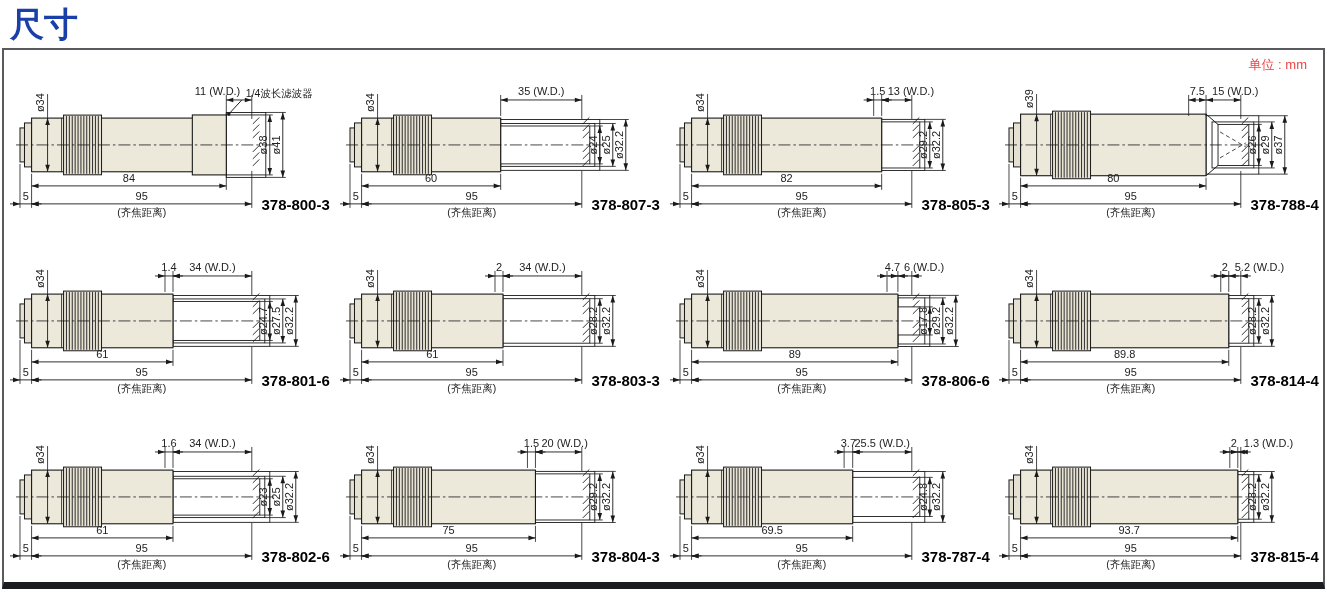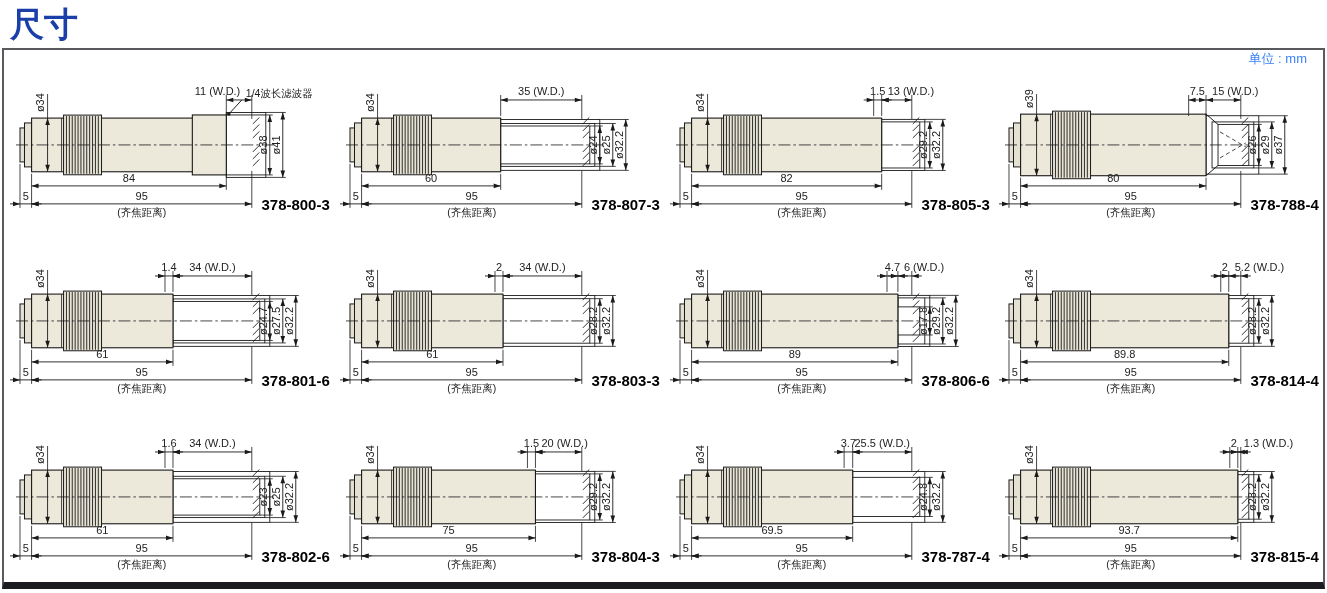--- a/index.html
+++ b/index.html
@@ -1,20 +1,20 @@
 <!DOCTYPE html>
 <html><head>
 <meta charset="utf-8">
 <style>
   html,body{margin:0;padding:0;background:#fff;width:1327px;height:593px;overflow:hidden;
     font-family:"Liberation Sans",sans-serif;}
   .page-title{color:#1b3fa8;font-size:34px;font-weight:bold;margin:6px 0 5px 10px;line-height:1.1;}
   .frame{position:relative;margin:0 2px;border:2px solid #595a5e;border-bottom:7px solid #1b1b22;
     height:541px;box-sizing:border-box;background:#fff;}
-  .unit-note{position:absolute;top:0;right:16px;font-size:13px;color:#3b82f6;}
+  .unit-note{position:absolute;top:6px;right:16px;font-size:13px;color:#ef4444;}
   .grid{display:grid;grid-template-columns:repeat(4,1fr);padding-top:9px;}
   .cell{overflow:hidden;}
   .cell svg{display:block;width:100%;height:auto;}
   text{font-family:"Liberation Sans",sans-serif;}
   .d{font-size:11px;fill:#222;}
   .nt{font-size:10.5px;fill:#222;}
   .an{font-size:10.5px;fill:#1a1a1a;}
   .m{font-size:15px;font-weight:bold;fill:#000;}
 </style>
 </head>

